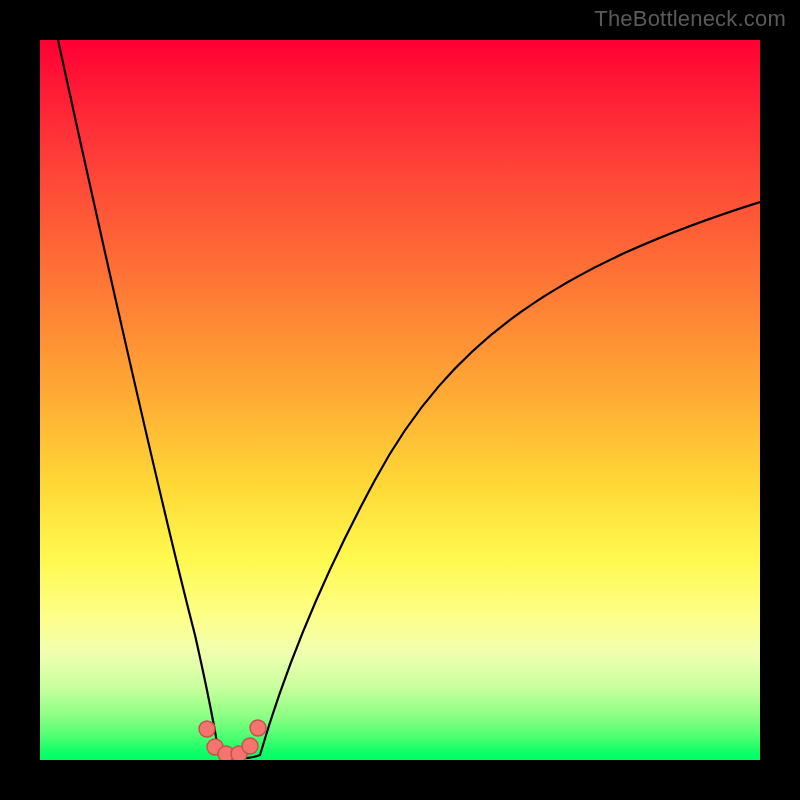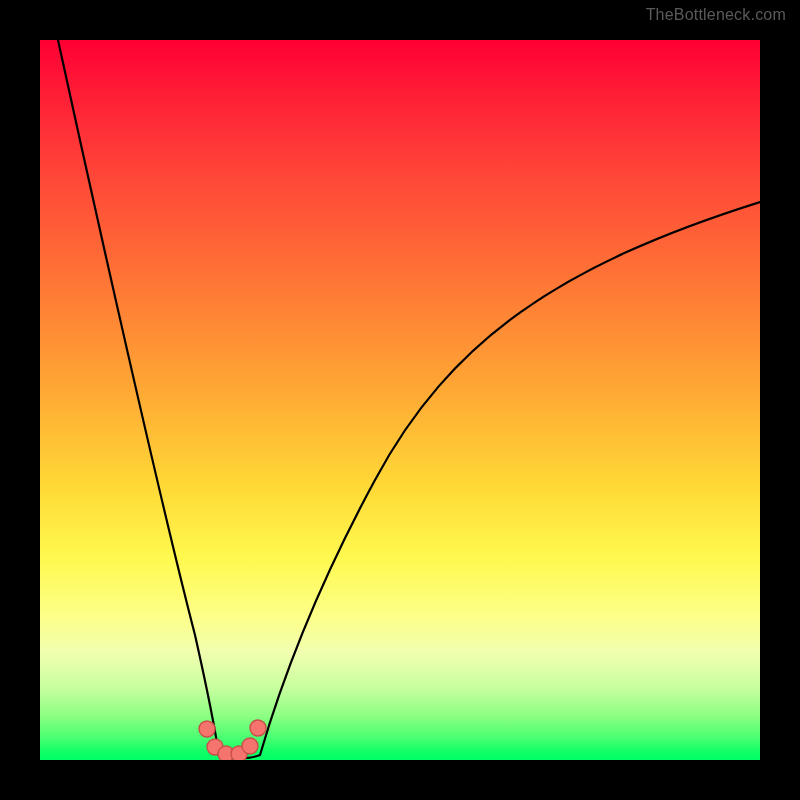--- a/index.html
+++ b/index.html
@@ -37,21 +37,21 @@
     position: absolute;
     left: 0; top: 0;
     width: 100%;
     height: 100%;
   }
   .watermark {
     position: absolute;
     top: 6px;
     right: 14px;
     font-family: Arial, Helvetica, sans-serif;
-    font-size: 16px;
+    font-size: 22px;
     color: #5a5a5a;
     letter-spacing: 0.2px;
     user-select: none;
   }
 </style>
 </head>
 <body>
 
 <div class="outer">
   <div class="watermark">TheBottleneck.com</div>

